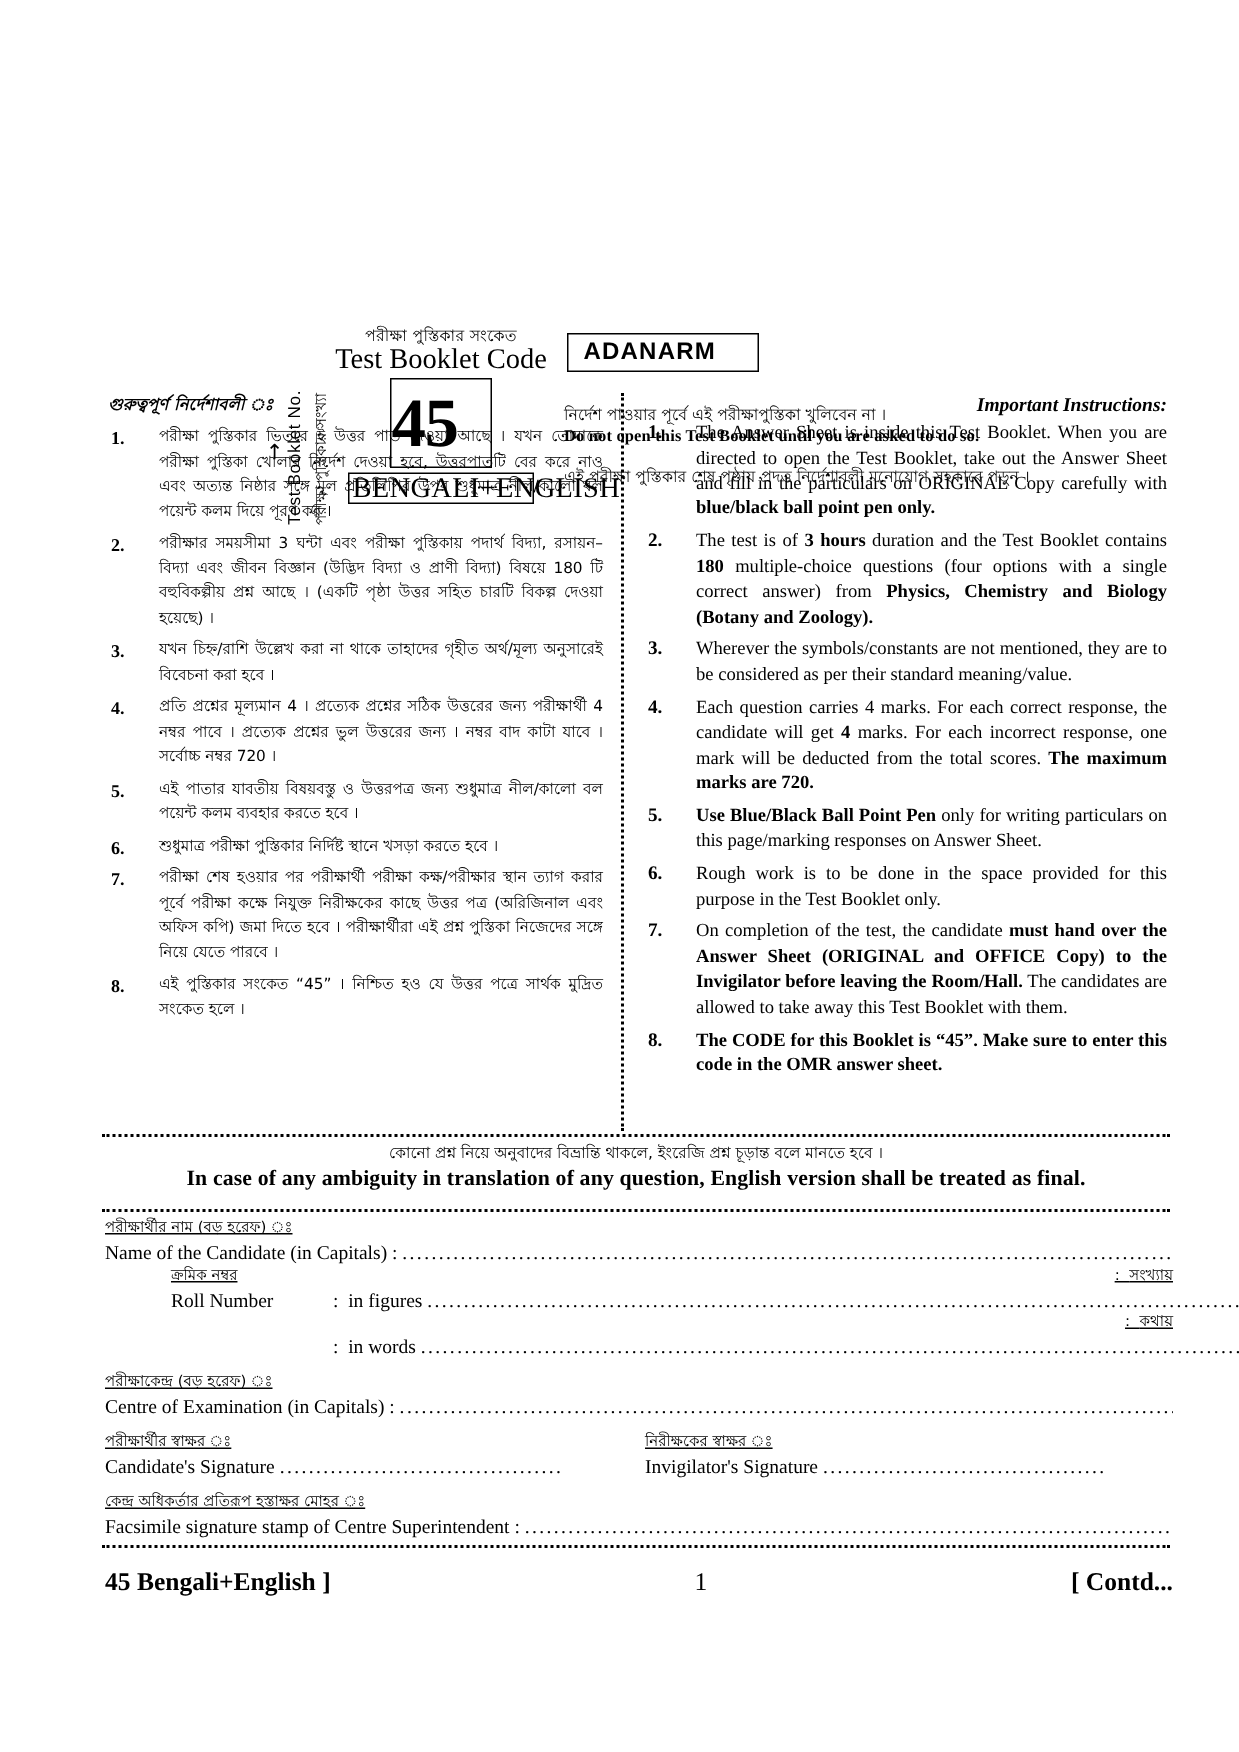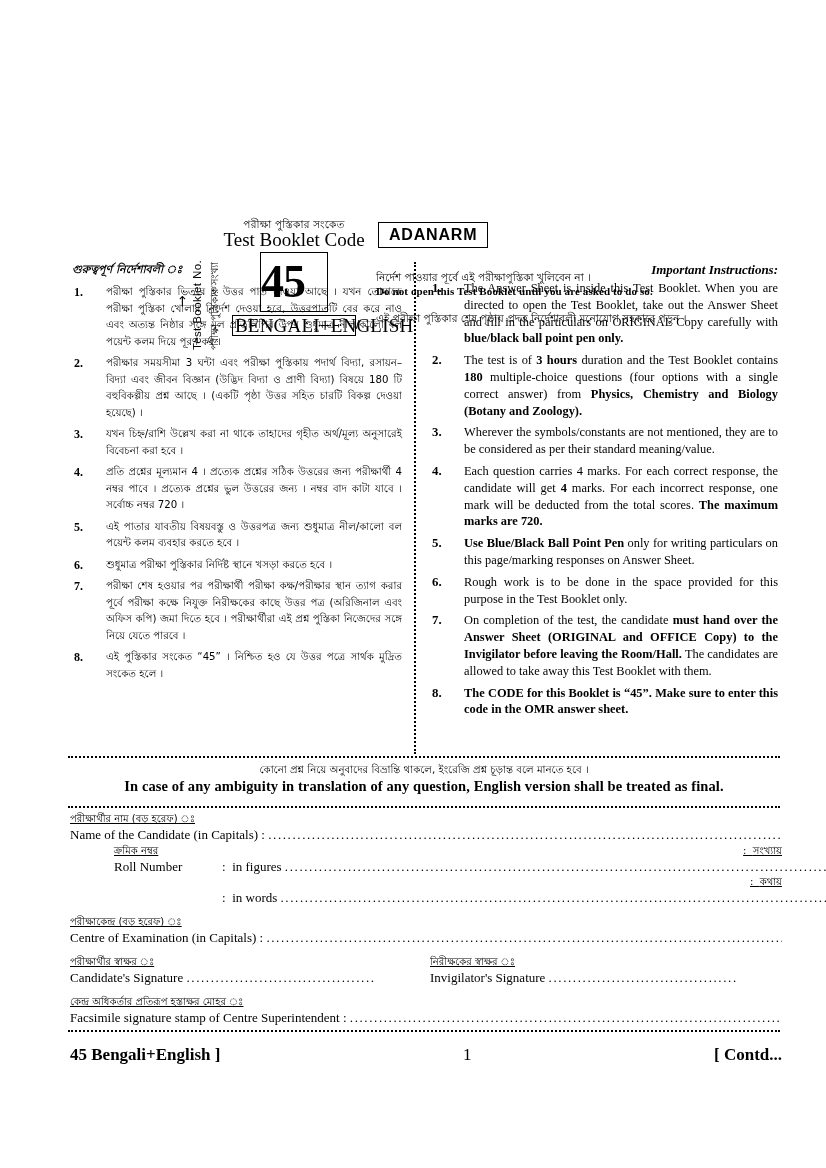--- a/index.html
+++ b/index.html
@@ -124,21 +124,21 @@
     letter-spacing: 0.2px;
     text-align: center;
     padding: 0 2px;
   }
 
   .adanarm-box {
     position: absolute;
     left: 378px;
     top: 114px;
     border: 1.8px solid #000;
-    padding: 2px 10px 3px 10px;
+    padding: 2px 28px 3px 10px;
     font-family: "Liberation Sans", sans-serif;
     font-weight: bold;
     font-size: 16px;
     line-height: 19px;
     letter-spacing: 0.8px;
   }
 
   .notice {
     position: absolute;
     left: 376px;

